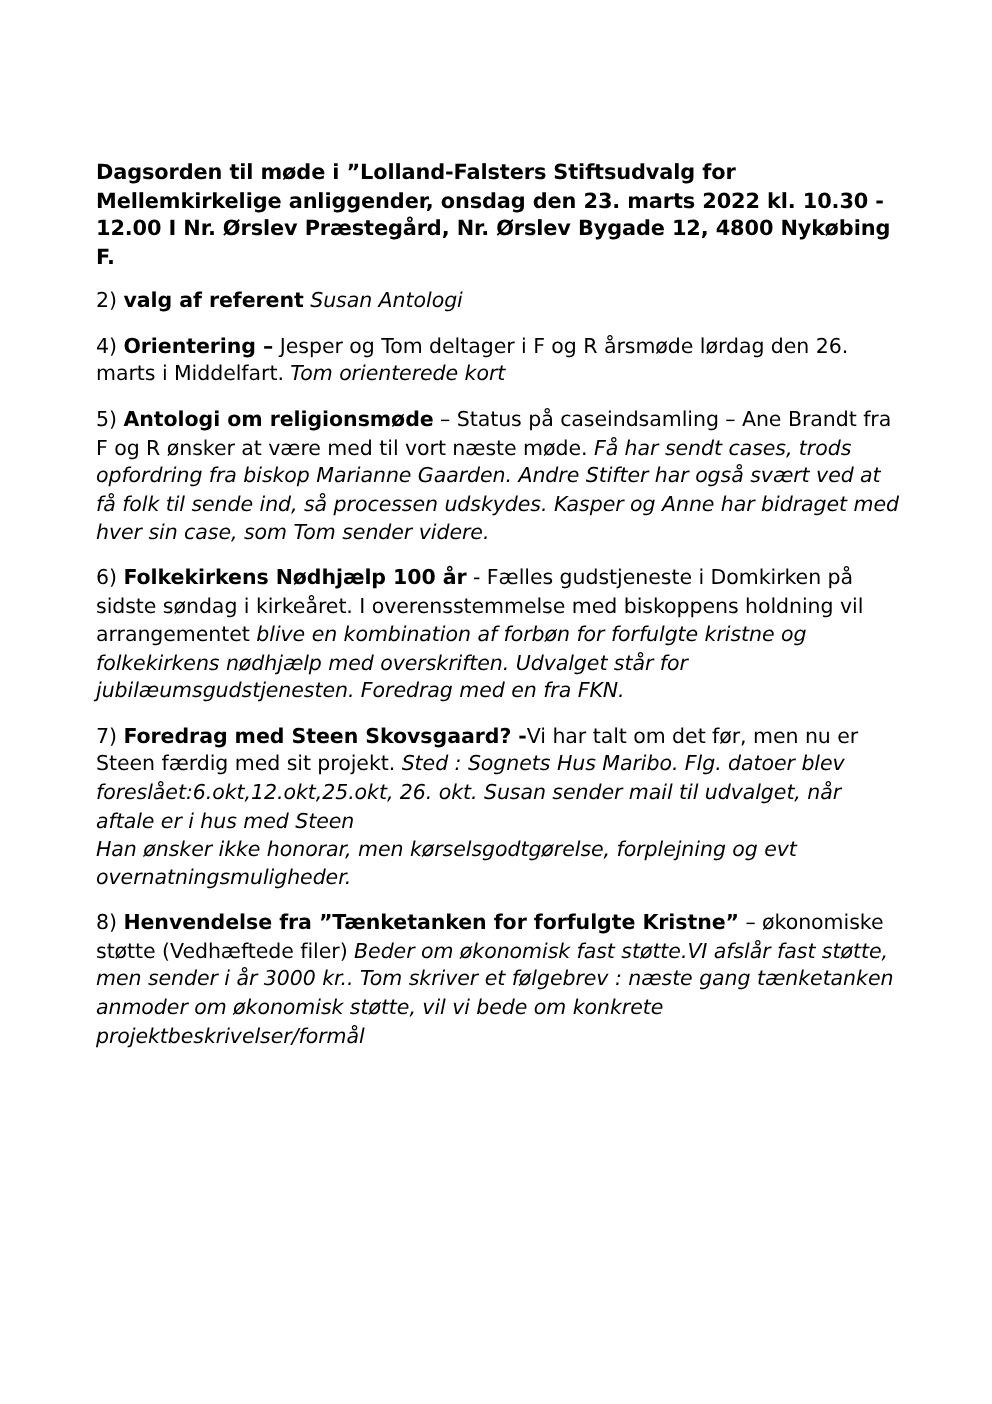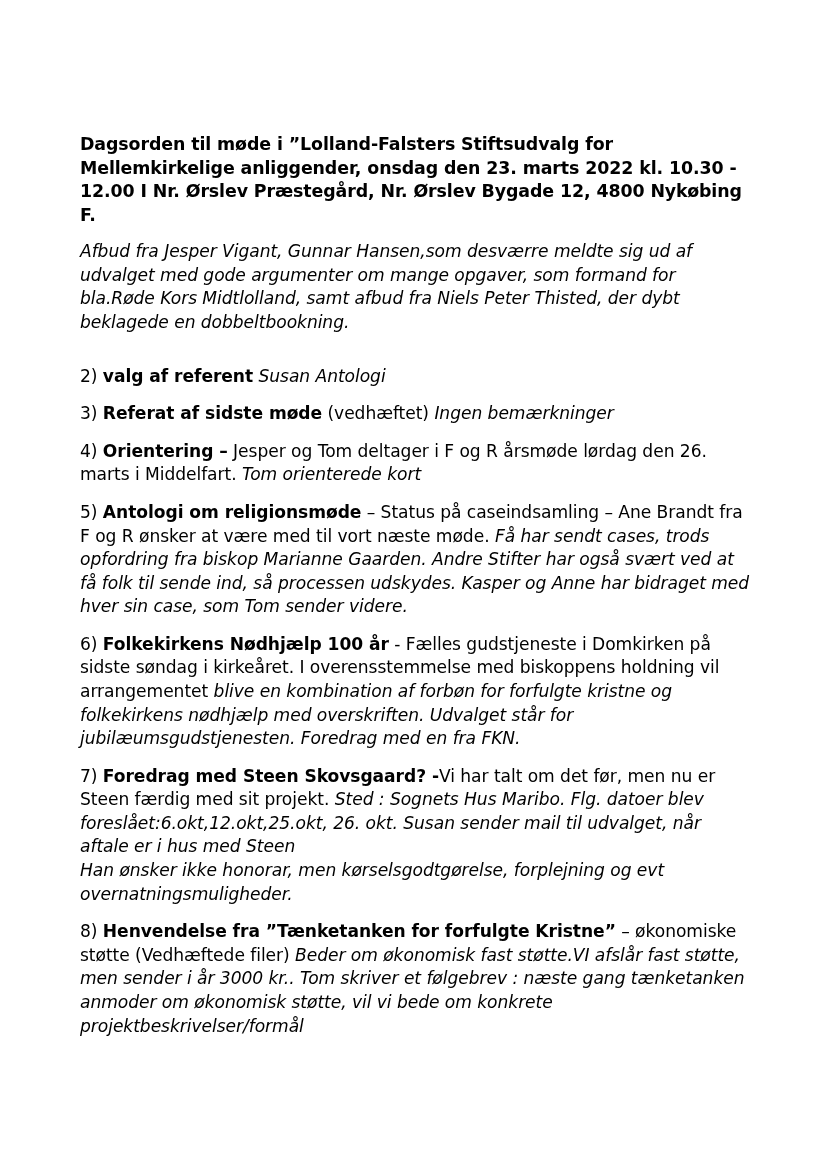--- a/index.html
+++ b/index.html
@@ -52,23 +52,21 @@
   .r-n  { font-weight: normal; font-style: normal; }
 </style>
 </head>
 <body>
 
 <div class="page">
 
   <h1 class="doc-title">Dagsorden til møde i ”Lolland-Falsters Stiftsudvalg for Mellemkirkelige anliggender, onsdag den 23. marts 2022 kl. 10.30 - 12.00 I Nr. Ørslev Præstegård, Nr. Ørslev Bygade 12, 4800 Nykøbing F.</h1>
 
   <div id="body-host">
-      <p class="para intro"><span class="r-i">Afbud fra Jesper Vigant, Gunnar Hansen,som desværre meldte sig ud af udvalget med gode argumenter om mange opgaver, som formand for bla.Røde Kors Midtlolland, samt afbud fra Niels Peter Thisted, der dybt beklagede en dobbeltbookning.</span></p>
       <p class="para tight"><span class="r-n">2) </span><span class="r-b">valg af referent</span><span class="r-i">  Susan Antologi</span></p>
-      <p class="para tight"><span class="r-n">3) </span><span class="r-b">Referat af sidste møde</span><span class="r-n"> (vedhæftet) </span><span class="r-i">Ingen bemærkninger</span></p>
       <p class="para tight"><span class="r-n">4) </span><span class="r-b">Orientering –</span><span class="r-n"> Jesper og Tom deltager i F og R årsmøde lørdag den 26. marts i Middelfart. </span><span class="r-i">Tom orienterede kort</span></p>
       <p class="para tight"><span class="r-n">5) </span><span class="r-b">Antologi om religionsmøde</span><span class="r-n"> – Status på caseindsamling – Ane Brandt fra F og R ønsker at være med til vort næste møde. </span><span class="r-i">Få har sendt cases, trods opfordring fra biskop Marianne Gaarden. Andre Stifter har også svært ved at få folk til sende ind, så processen udskydes. Kasper og Anne har bidraget med hver sin case, som Tom sender videre.</span></p>
       <p class="para tight"><span class="r-n">6) </span><span class="r-b">Folkekirkens Nødhjælp 100 år</span><span class="r-n"> - Fælles gudstjeneste i Domkirken på sidste søndag i kirkeåret. I overensstemmelse med biskoppens holdning vil arrangementet </span><span class="r-i">blive en kombination af forbøn for forfulgte kristne og folkekirkens nødhjælp med overskriften. Udvalget står for jubilæumsgudstjenesten. Foredrag med en fra FKN.</span></p>
       <p class="para tight"><span class="r-n">7) </span><span class="r-b">Foredrag med Steen Skovsgaard? -</span><span class="r-n">Vi har talt om det før, men nu er Steen færdig med sit projekt. </span><span class="r-i">Sted : Sognets Hus Maribo. Flg. datoer blev foreslået:6.okt,12.okt,25.okt, 26. okt. Susan sender mail til udvalget, når aftale er i hus med Steen</span><br><span class="r-i">Han ønsker ikke honorar, men kørselsgodtgørelse, forplejning og evt overnatningsmuligheder.</span></p>
       <p class="para last"><span class="r-n">8) </span><span class="r-b">Henvendelse fra ”Tænketanken for forfulgte Kristne”</span><span class="r-n"> – økonomiske støtte (Vedhæftede filer) </span><span class="r-i">Beder om økonomisk fast støtte.VI afslår fast støtte, men sender i år 3000 kr.. Tom skriver et følgebrev : næste gang tænketanken anmoder om økonomisk støtte, vil vi bede om konkrete projektbeskrivelser/formål</span></p>
     </div>
 
 </div>
 
 </body></html>

